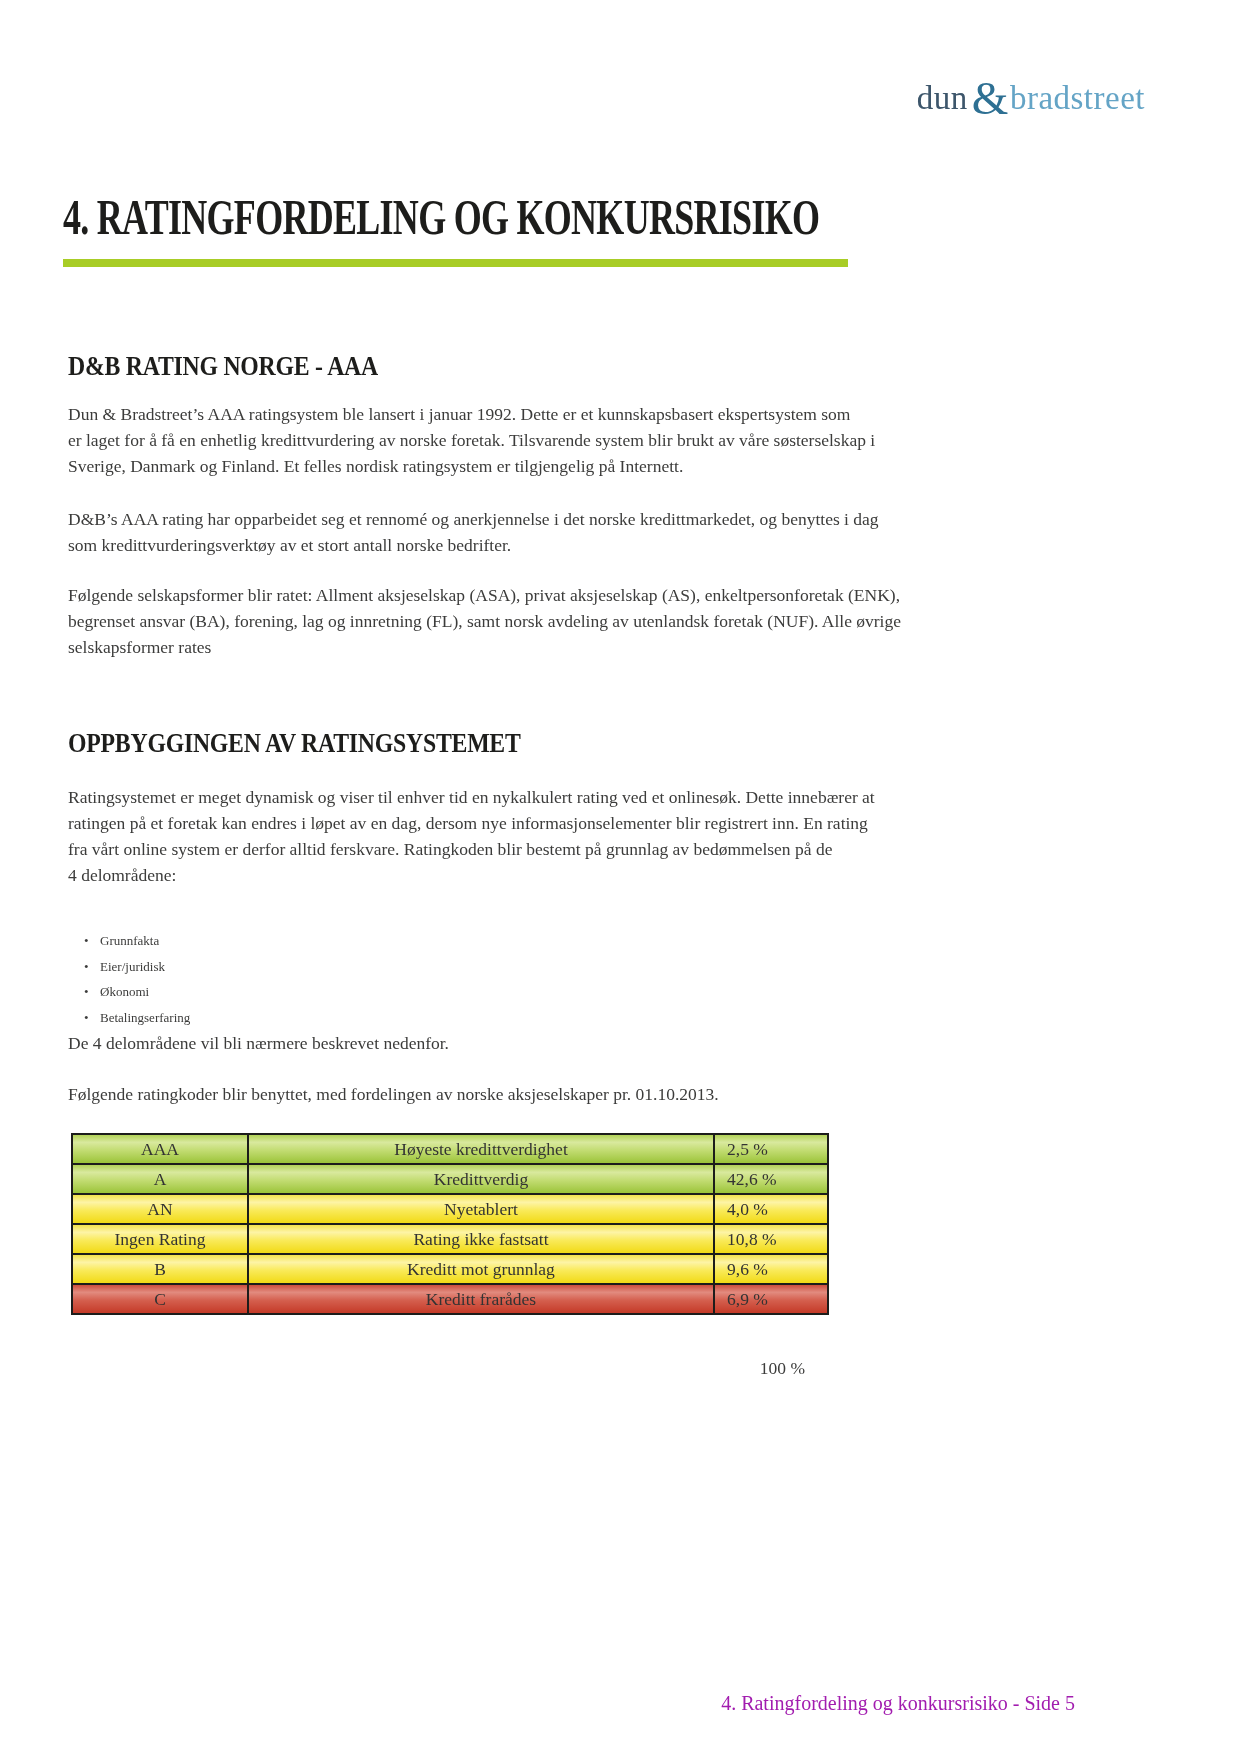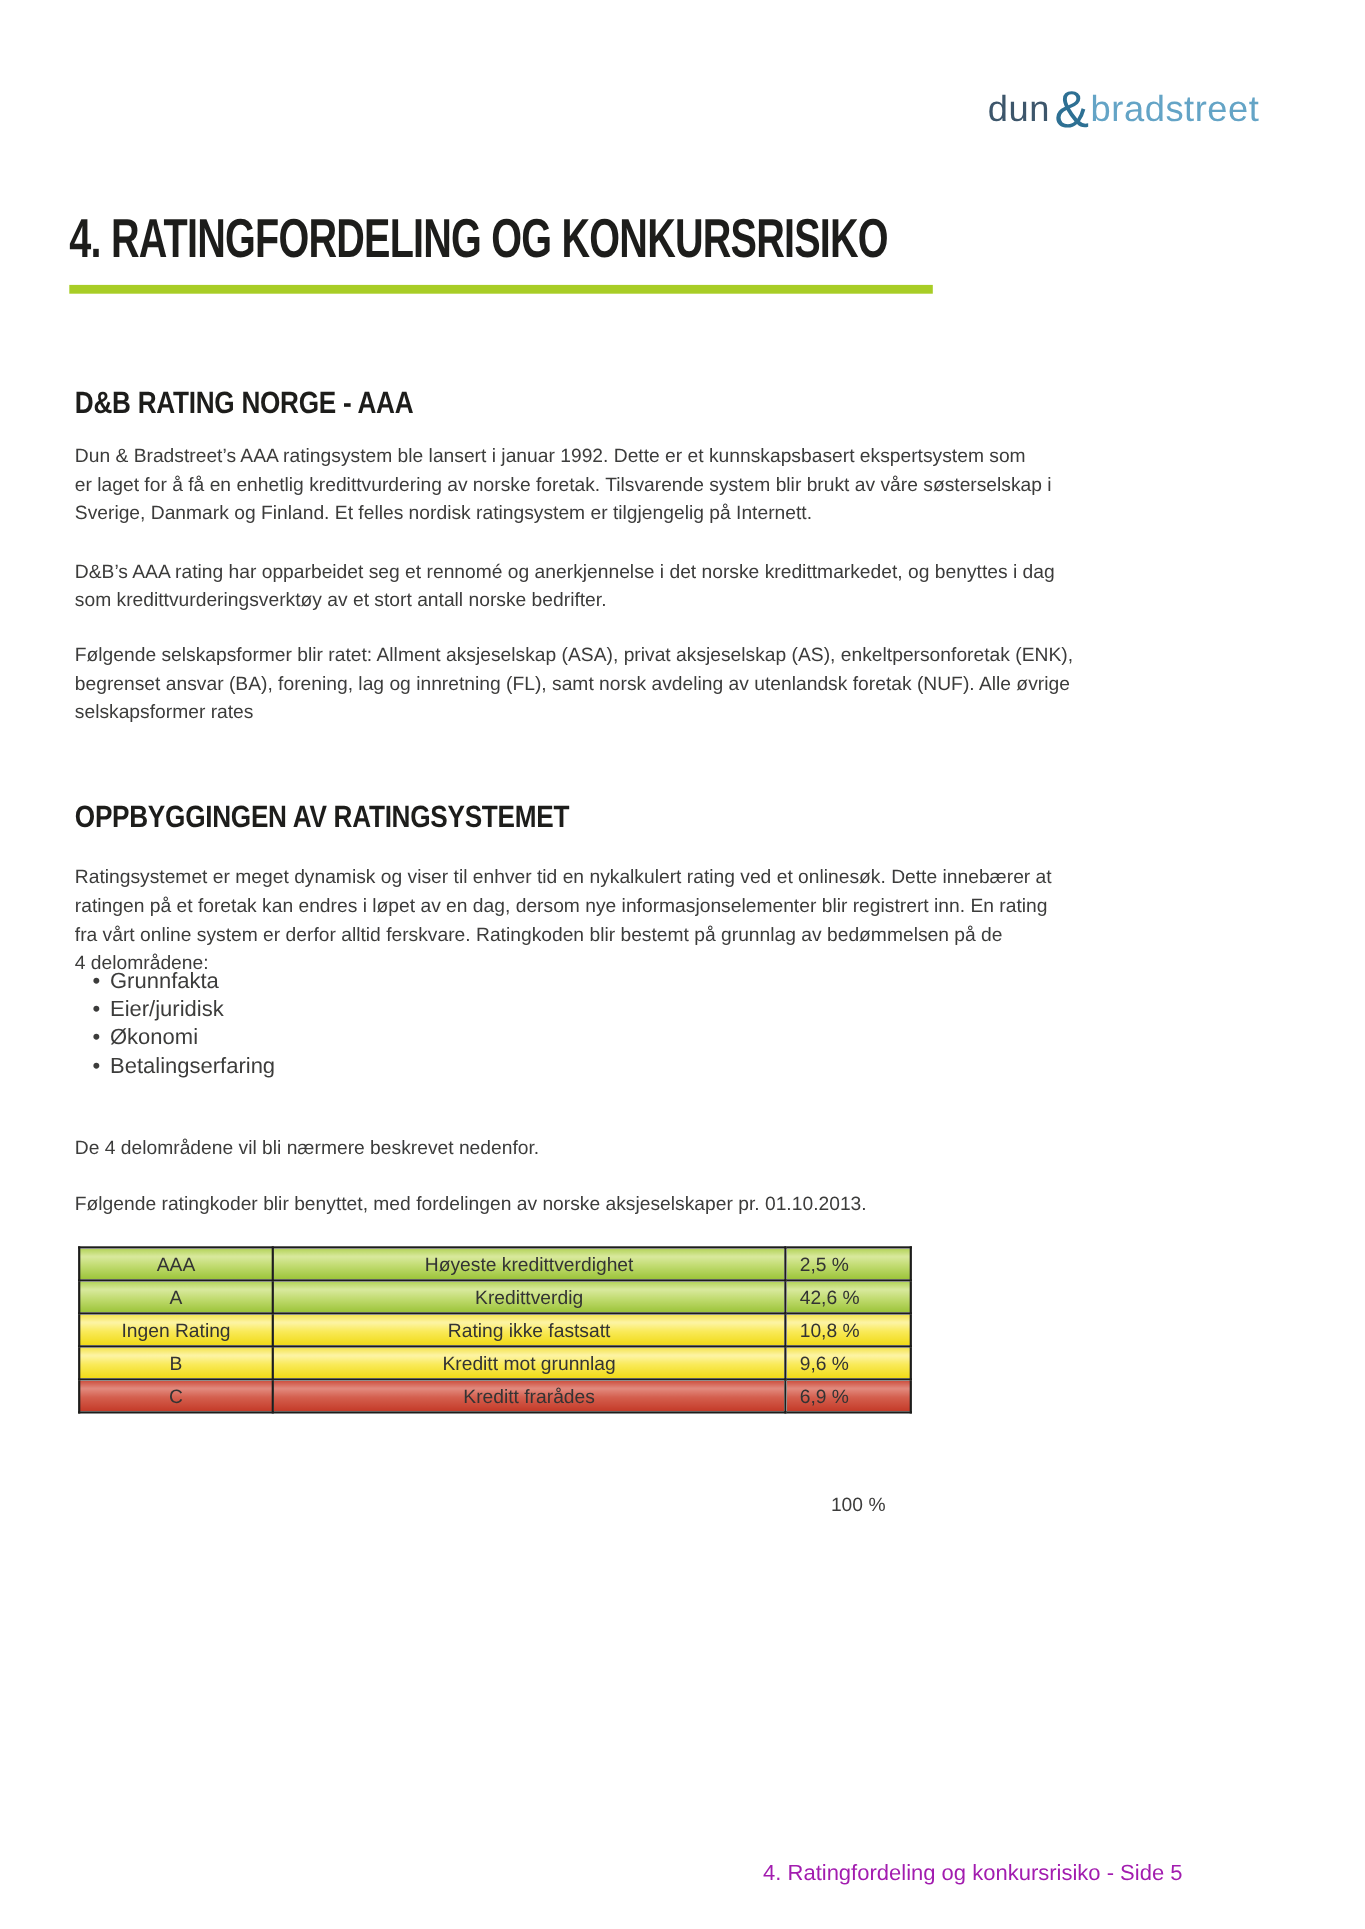--- a/index.html
+++ b/index.html
@@ -1,20 +1,20 @@
 <!DOCTYPE html>
 <html><head>
 <meta charset="utf-8">
 <style>
   html,body{margin:0;padding:0;background:#ffffff;}
   .page{
     position:relative;
     width:1241px;height:1754px;
     background:#ffffff;
-    font-family:Liberation Sans, sans-serif;
+    font-family:Liberation Serif, serif;
     overflow:hidden;
     color:#3c3c3b;
   }
 
   
   .logo{
     position:absolute;top:66px;right:96px;
     font-size:33px;letter-spacing:0.5px;
     white-space:nowrap;
   }
@@ -55,22 +55,22 @@
   }
   .p1{top:401px;}
   .p2{top:506px;}
   .p3{top:582px;}
   .p4{top:784px;}
   .p-de{top:1030px;}
   .p-folgende{top:1081px;}
 
   
   .bullet-list{
-    position:absolute;left:84px;top:880px;margin:0;padding:0;
-    list-style:none;font-size:20px;line-height:25.5px;color:#3c3c3b;
+    position:absolute;left:84px;top:928px;margin:0;padding:0;
+    list-style:none;font-size:13px;line-height:25.5px;color:#3c3c3b;
   }
   .bullet-list li{margin:0;padding:0;}
   .bullet-list .dot{display:inline-block;width:16px;color:#3c3c3b;}
 
   
   .rating-table{
     position:absolute;left:71px;top:1133px;
     border-collapse:collapse;table-layout:fixed;
     width:752px;font-size:17.5px;color:#333333;
   }
@@ -146,20 +146,25 @@
         <td class="col-code">AAA</td>
         <td class="col-desc">Høyeste kredittverdighet</td>
         <td class="col-pct">2,5 %</td>
       </tr>
       <tr class="row-green">
         <td class="col-code">A</td>
         <td class="col-desc">Kredittverdig</td>
         <td class="col-pct">42,6 %</td>
       </tr>
       <tr class="row-yellow">
+        <td class="col-code">AN</td>
+        <td class="col-desc">Nyetablert</td>
+        <td class="col-pct">4,0 %</td>
+      </tr>
+      <tr class="row-yellow">
         <td class="col-code">Ingen Rating</td>
         <td class="col-desc">Rating ikke fastsatt</td>
         <td class="col-pct">10,8 %</td>
       </tr>
       <tr class="row-yellow">
         <td class="col-code">B</td>
         <td class="col-desc">Kreditt mot grunnlag</td>
         <td class="col-pct">9,6 %</td>
       </tr>
       <tr class="row-red">

